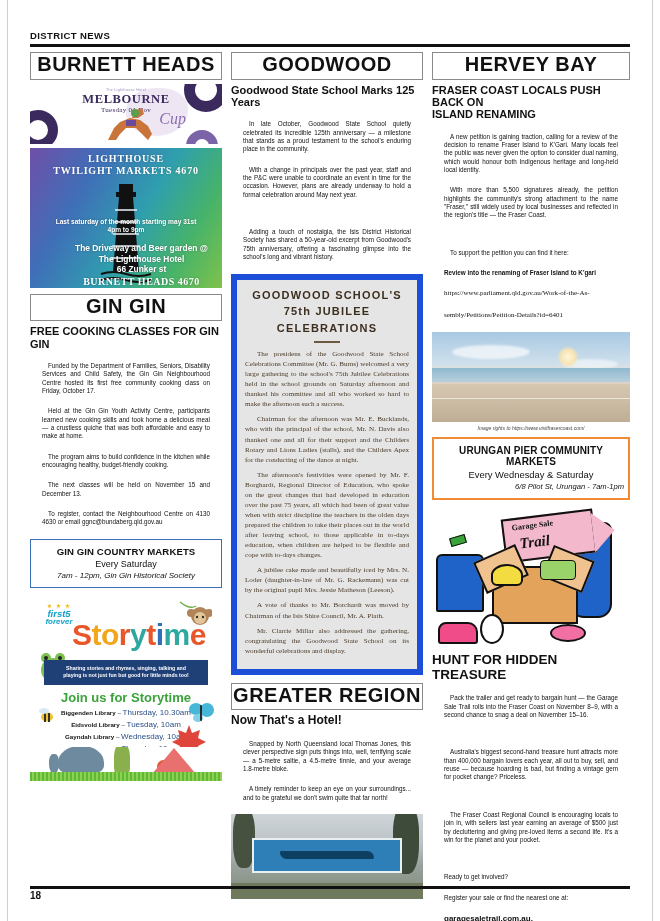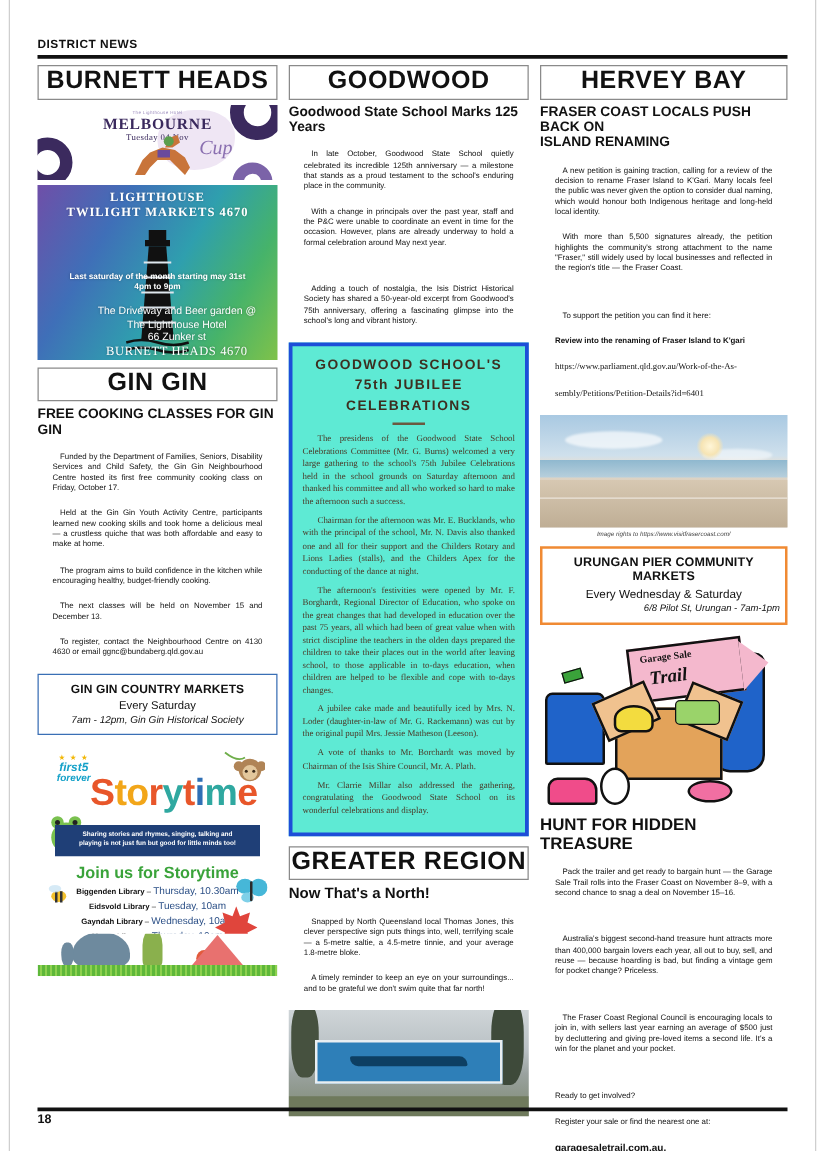--- a/index.html
+++ b/index.html
@@ -92,21 +92,21 @@
     position:absolute; left:0; right:0; top:5px; text-align:center;
     font-family:"Liberation Serif", serif; font-weight:bold; color:#ffffff;
     font-size:10px; letter-spacing:.8px; line-height:1.25;
     text-shadow:0 0 2px rgba(0,0,0,.25);
   }
   .lh-tower { position:absolute; left:50%; top:32px; transform:translateX(-50%); }
   .lh-sub { position:absolute; left:0; right:0; top:70px; text-align:center;
     color:#fff; font-size:6.6px; font-weight:bold; line-height:1.35;
     text-shadow:0 0 2px rgba(0,0,0,.35); }
   .lh-foot { position:absolute; left:0; right:0; top:95px; text-align:center;
-    color:#fff; font-size:8.4px; font-weight:normal; line-height:1.3;
+    color:#fff; font-size:8.4px; font-weight:bold; line-height:1.3;
     text-shadow:0 0 2px rgba(0,0,0,.35);padding-left:31px; }
   .lh-foot .big { font-family:"Liberation Serif", serif; font-size:10px; letter-spacing:.5px; }
 
   
   .recipe { width:100%; margin-top:6px; }
   .recipe .rc-kicker { font-size:4.6px; font-weight:bold; color:#333; letter-spacing:.2px; }
   .recipe .rc-title { font-family:"Liberation Serif", serif; font-weight:bold; font-size:17px;
     line-height:1; margin:0; }
   .recipe .rc-sub { font-size:4.6px; color:#444; margin-top:1px; }
   .recipe .rc-meta { position:absolute; right:0; top:2px; text-align:left; }
@@ -185,21 +185,21 @@
     border-bottom:26px solid #e8716f; }
   .ball { position:absolute; right:52px; bottom:8px; width:13px; height:13px;
     border-radius:50%; background:#e25a3c; }
 
   .page-num { position:absolute; left:30px; bottom:20px; font-size:10px; font-weight:bold;
     color:#111; }
   .bottom-rule { position:absolute; left:30px; right:30px; bottom:32px; height:3px; background:#111; }
 
   
   .clipping {
-    background:#5eead4; border:3px solid #1d4ed8; padding:7px 8px 8px 8px; margin-top:5px;
+    background:#e5e5e5; border:6px solid #1d4ed8; padding:7px 8px 8px 8px; margin-top:5px;
     color:#4a3b2a;
   }
   .clip-title { font-family:"Liberation Sans", sans-serif; font-weight:bold; text-align:center;
     font-size:11px; letter-spacing:1.2px; line-height:1.5; color:#3d2f20; }
   .clip-rule { width:26px; height:2px; background:#6b5940; margin:5px auto 6px auto; }
   .clip-body { font-family:"Liberation Serif", serif; font-size:7.1px; line-height:1.42;
     text-align:justify; color:#4a3a28; }
   .clip-body p { margin:0 0 5px 0; text-indent:12px; }
 
   .croc-photo { width:100%; height:85px; margin-top:4px;
@@ -487,21 +487,21 @@
           <p>A jubilee cake made and beautifully iced by Mrs. N. Loder (daughter-in-law of Mr. G. Rackemann) was cut by the original pupil Mrs. Jessie Matheson (Leeson).</p>
           <p>A vote of thanks to Mr. Borchardt was moved by Chairman of the Isis Shire Council, Mr. A. Plath.</p>
           <p>Mr. Clarrie Millar also addressed the gathering, congratulating the Goodwood State School on its wonderful celebrations and display.</p>
         </div>
       </div>
 
       <div style="height:8px"></div>
 
       <div class="sec-head">GREATER REGION</div>
 
-      <div class="headline" style="font-size:12px">Now That's a North!</div>
+      <div class="headline" style="font-size:12px">Now That's a Hotel!</div>
 
       <div class="body-text">
         <p>Snapped by North Queensland local Thomas Jones, this clever perspective sign puts things into, well, terrifying scale — a 5-metre saltie, a 4.5-metre tinnie, and your average 1.8-metre bloke.</p>
         <p>A timely reminder to keep an eye on your surroundings... and to be grateful we don't swim quite that far north!</p>
       </div>
 
       <div class="croc-photo">
         <div class="croc-tree1"></div>
         <div class="croc-tree2"></div>
         <div class="croc-ground"></div>

